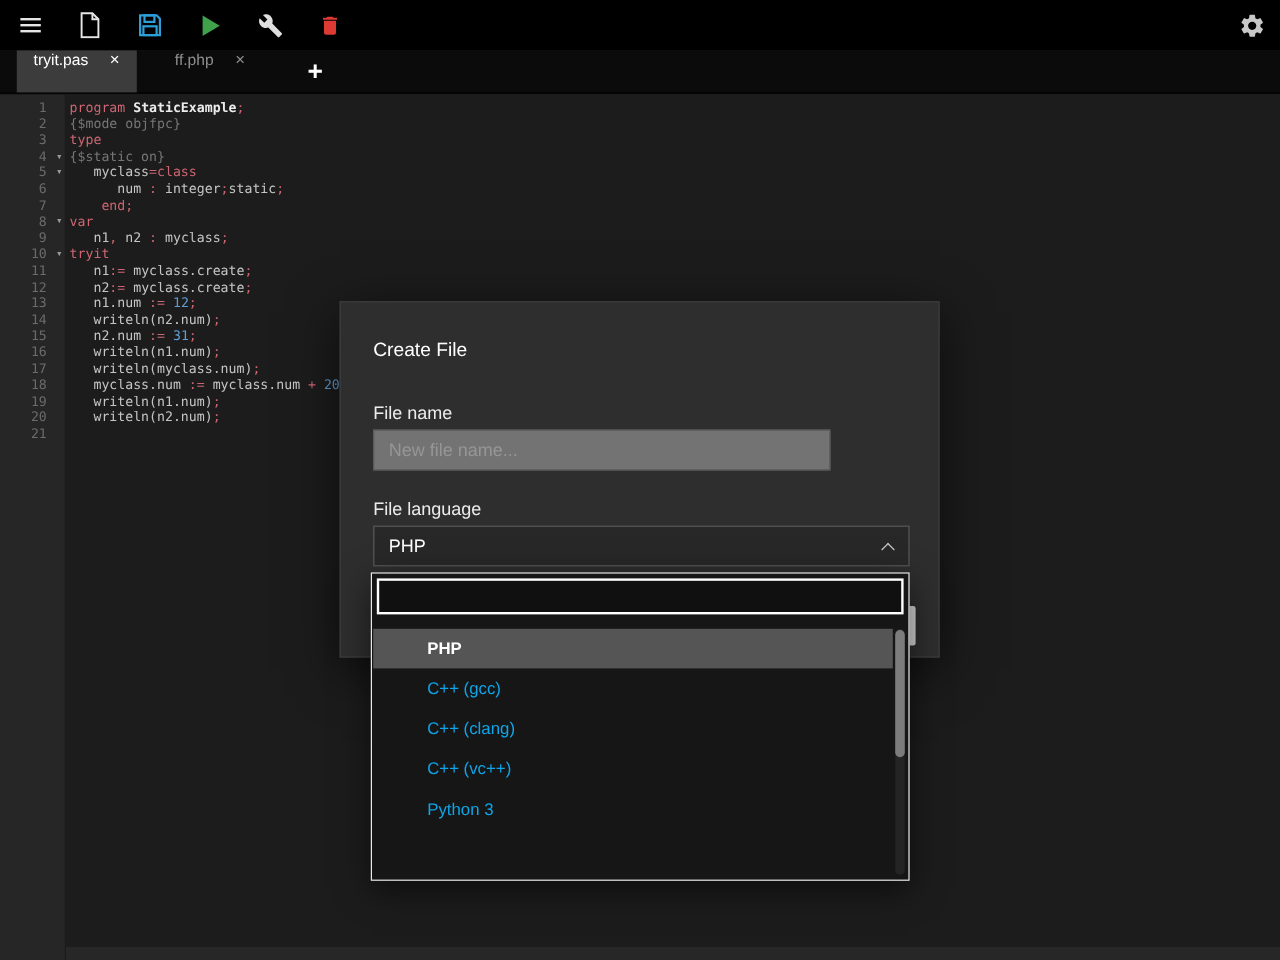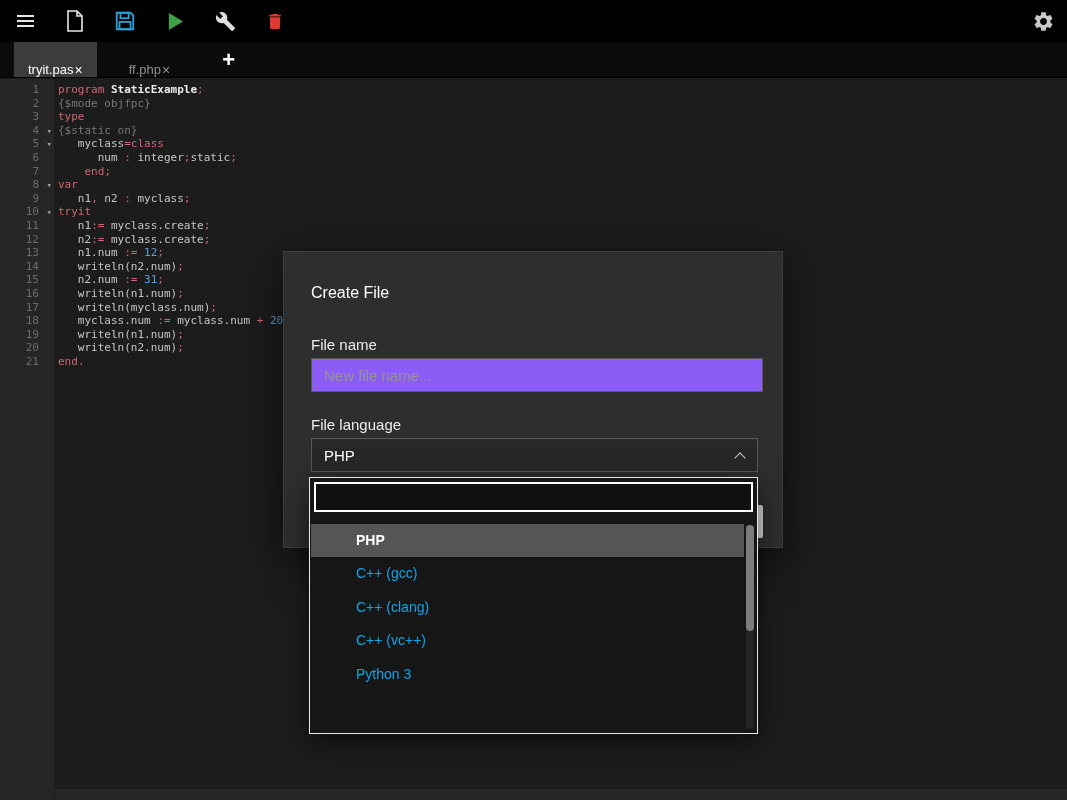--- a/index.html
+++ b/index.html
@@ -11,21 +11,21 @@
   .toolbar{position:absolute;top:0;left:0;width:100%;height:42px;background:#000;
     display:flex;align-items:center;padding-left:13px;gap:26px}
   .tb-icon{width:24px;height:24px;display:flex;align-items:center;justify-content:center;cursor:pointer;flex:none}
   .burger{display:flex;flex-direction:column;gap:3px}
   .burger span{width:17px;height:2px;background:#e6e6e6;display:block}
   .gear{position:absolute;right:12px;top:9px}
 
   
   .tabbar{position:absolute;top:42px;left:0;width:100%;height:36px;background:#0b0b0b;
     display:flex;align-items:stretch;border-bottom:1px solid #000}
-  .tab{display:flex;align-items:flex-end;gap:1px;padding:0 14px;font-size:13px;color:#8f8f8f;cursor:pointer}
+  .tab{display:flex;align-items:flex-start;gap:18px;padding:0 14px;font-size:13px;color:#8f8f8f;cursor:pointer}
   .tab.active{background:#3c3c3c;color:#fff;margin-left:14px}
   .tab.inactive{margin-left:18px}
   .tab .close{font-size:14px;line-height:1}
   .newtab{display:flex;align-items:center;padding:0 10px;margin-left:28px;color:#fff;
     font-size:22px;font-weight:bold;cursor:pointer}
 
   
   .editor{position:absolute;top:79px;left:0;right:0;bottom:0;background:#1c1c1c;display:flex}
   .gutter{width:54px;background:#262626;padding-top:4px;flex:none}
   .gl{position:relative;height:13.6px;line-height:13.6px;text-align:right;padding-right:15px;
@@ -42,21 +42,21 @@
   .t-b{color:#ececec;font-weight:bold}
   .hscroll{position:absolute;left:55px;right:0;bottom:0;height:11px;background:#272727}
 
   
   .modal{position:absolute;left:283px;top:251px;width:500px;height:297px;background:#2e2e2e;
     border:1px solid #3e3e3e;box-shadow:0 10px 40px rgba(0,0,0,.6);z-index:20}
   .modal-title{position:absolute;left:27px;top:32px;font-size:16px;color:#fff}
   .field-label{position:absolute;left:27px;font-size:15px;color:#ececec}
   .lbl-name{top:84px}
   .lbl-lang{top:164px}
-  .text-input{position:absolute;left:27px;top:106px;width:452px;height:34px;background:#8b5cf6;
+  .text-input{position:absolute;left:27px;top:106px;width:381px;height:34px;background:#737373;
     border:1px solid #5a5a5a;color:#ddd;font-size:15px;padding:0 12px;outline:none;
     font-family:"Liberation Sans",sans-serif}
   .text-input::placeholder{color:#969696}
   .select{position:absolute;left:27px;top:186px;width:447px;height:34px;background:#282828;
     border:1px solid #5a5a5a;color:#fff;font-size:15px;display:flex;align-items:center;
     padding:0 12px;cursor:pointer}
   .select .chev{position:absolute;right:13px;top:15px;width:8px;height:8px;
     border-left:1px solid #c9c9c9;border-top:1px solid #c9c9c9;transform:rotate(45deg)}
   .create-btn{position:absolute;left:377px;top:253px;width:102px;height:33px;background:#d4d4d4;
     border:none;border-radius:2px;cursor:pointer;z-index:21}
@@ -171,21 +171,20 @@
         <div class="cl"><span class="t-p">   n1</span><span class="t-o">:=</span><span class="t-p"> myclass.create</span><span class="t-o">;</span></div>
         <div class="cl"><span class="t-p">   n2</span><span class="t-o">:=</span><span class="t-p"> myclass.create</span><span class="t-o">;</span></div>
         <div class="cl"><span class="t-p">   n1.num </span><span class="t-o">:=</span><span class="t-p"> </span><span class="t-n">12</span><span class="t-o">;</span></div>
         <div class="cl"><span class="t-p">   writeln(n2.num)</span><span class="t-o">;</span></div>
         <div class="cl"><span class="t-p">   n2.num </span><span class="t-o">:=</span><span class="t-p"> </span><span class="t-n">31</span><span class="t-o">;</span></div>
         <div class="cl"><span class="t-p">   writeln(n1.num)</span><span class="t-o">;</span></div>
         <div class="cl"><span class="t-p">   writeln(myclass.num)</span><span class="t-o">;</span></div>
         <div class="cl"><span class="t-p">   myclass.num </span><span class="t-o">:=</span><span class="t-p"> myclass.num </span><span class="t-o">+</span><span class="t-p"> </span><span class="t-n">20</span><span class="t-o">;</span></div>
         <div class="cl"><span class="t-p">   writeln(n1.num)</span><span class="t-o">;</span></div>
         <div class="cl"><span class="t-p">   writeln(n2.num)</span><span class="t-o">;</span></div>
-        <div class="cl"><span class="t-k">end</span><span class="t-o">.</span></div>
       </div>
   </div>
   <div class="hscroll"></div>
 
   <div class="modal">
     <div class="modal-title">Create File</div>
     <div class="field-label lbl-name">File name</div>
     <input class="text-input" placeholder="New file name..." style="">
     <div class="field-label lbl-lang">File language</div>
     <div class="select">

